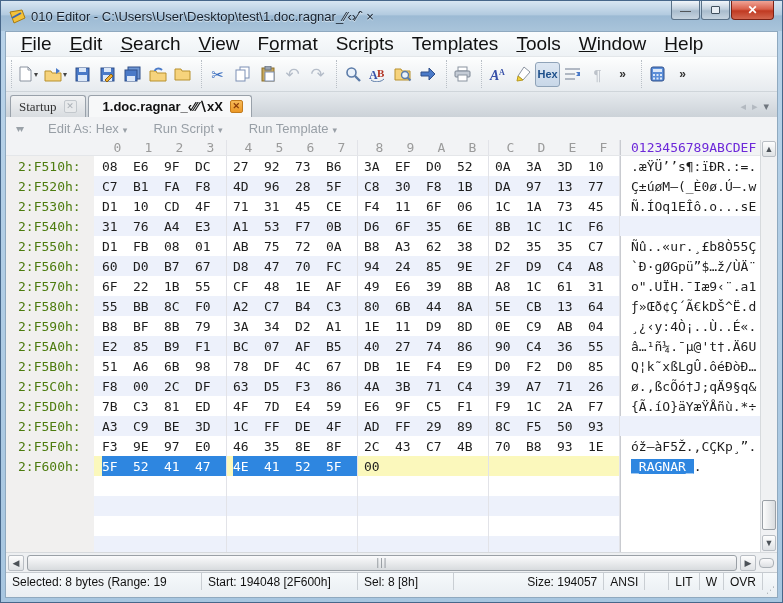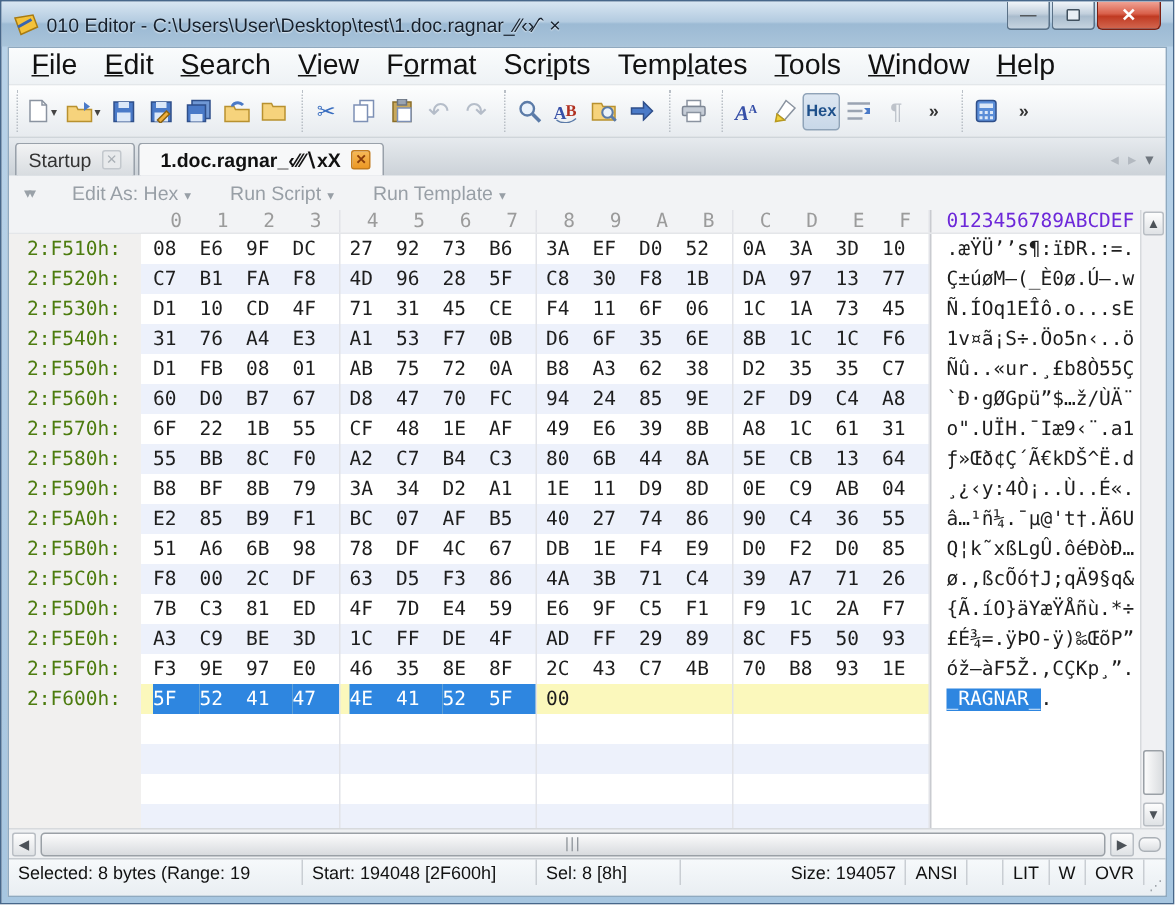--- a/index.html
+++ b/index.html
@@ -49,21 +49,21 @@
   .glyph{font-size:15px;line-height:1;}
   .hexlabel{font-size:11px;font-weight:bold;color:#1d4f8a;
     font-family:"Liberation Sans",sans-serif;}
   .overflow-glyph{font-size:12px;color:#333;font-weight:bold;}
   .disabled{opacity:.45;}
   
   .tabbar{height:25px;background:linear-gradient(#e6eaee,#ccd2d8);
     display:flex;align-items:flex-end;padding-left:4px;position:relative;}
   .tab{height:22px;display:flex;align-items:center;padding:0 8px;font-size:13px;
     border:1px solid #99a1aa;border-bottom:none;border-radius:3px 3px 0 0;margin-right:2px;}
-  .tab.inactive{background:linear-gradient(#f2f3f4,#d8dce0);color:#333;}
+  .tab.inactive{background:linear-gradient(#f2f3f4,#d8dce0);color:#333;font-family:Liberation Serif, serif;}
   .tab.active{background:#f7f8f9;font-weight:bold;color:#111;padding-left:14px;}
   .tab-close{width:13px;height:13px;margin-left:7px;border-radius:2px;
     display:flex;align-items:center;justify-content:center;font-size:9px;line-height:1;}
   .tab-close.gray{border:1px solid #c3c8cd;background:#e8eaec;color:#aab0b6;}
   .tab-close.orange{border:1px solid #c37c1e;background:linear-gradient(#f6b957,#ec9825);color:#8a3c0a;font-weight:bold;}
   .tab-nav{position:absolute;right:8px;bottom:4px;display:flex;gap:6px;align-items:center;
     color:#b3b9c0;font-size:11px;}
   .tab-nav .list{color:#6f767e;}
   
   .editbar{height:23px;display:flex;align-items:center;background:#f2f3f5;
@@ -487,21 +487,20 @@
                     <div class="byte">35</div>
                     <div class="byte">6E</div>
                   </div>
                   <div class="bgroup">
                     <div class="byte">8B</div>
                     <div class="byte">1C</div>
                     <div class="byte">1C</div>
                     <div class="byte">F6</div>
                   </div>
                 </div>
-                <div class="ascii">1v¤ã¡S÷.Öo5n‹..ö</div>
               </div>
               <div class="hex-row">
                 <div class="addr">2:F550h:</div>
                 <div class="cells">
                   <div class="bgroup">
                     <div class="byte">D1</div>
                     <div class="byte">FB</div>
                     <div class="byte">08</div>
                     <div class="byte">01</div>
                   </div>
@@ -787,21 +786,20 @@
                     <div class="byte">29</div>
                     <div class="byte">89</div>
                   </div>
                   <div class="bgroup">
                     <div class="byte">8C</div>
                     <div class="byte">F5</div>
                     <div class="byte">50</div>
                     <div class="byte">93</div>
                   </div>
                 </div>
-                <div class="ascii">£É¾=.ÿÞO-ÿ)‰ŒõP”</div>
               </div>
               <div class="hex-row">
                 <div class="addr">2:F5F0h:</div>
                 <div class="cells">
                   <div class="bgroup">
                     <div class="byte">F3</div>
                     <div class="byte">9E</div>
                     <div class="byte">97</div>
                     <div class="byte">E0</div>
                   </div>

